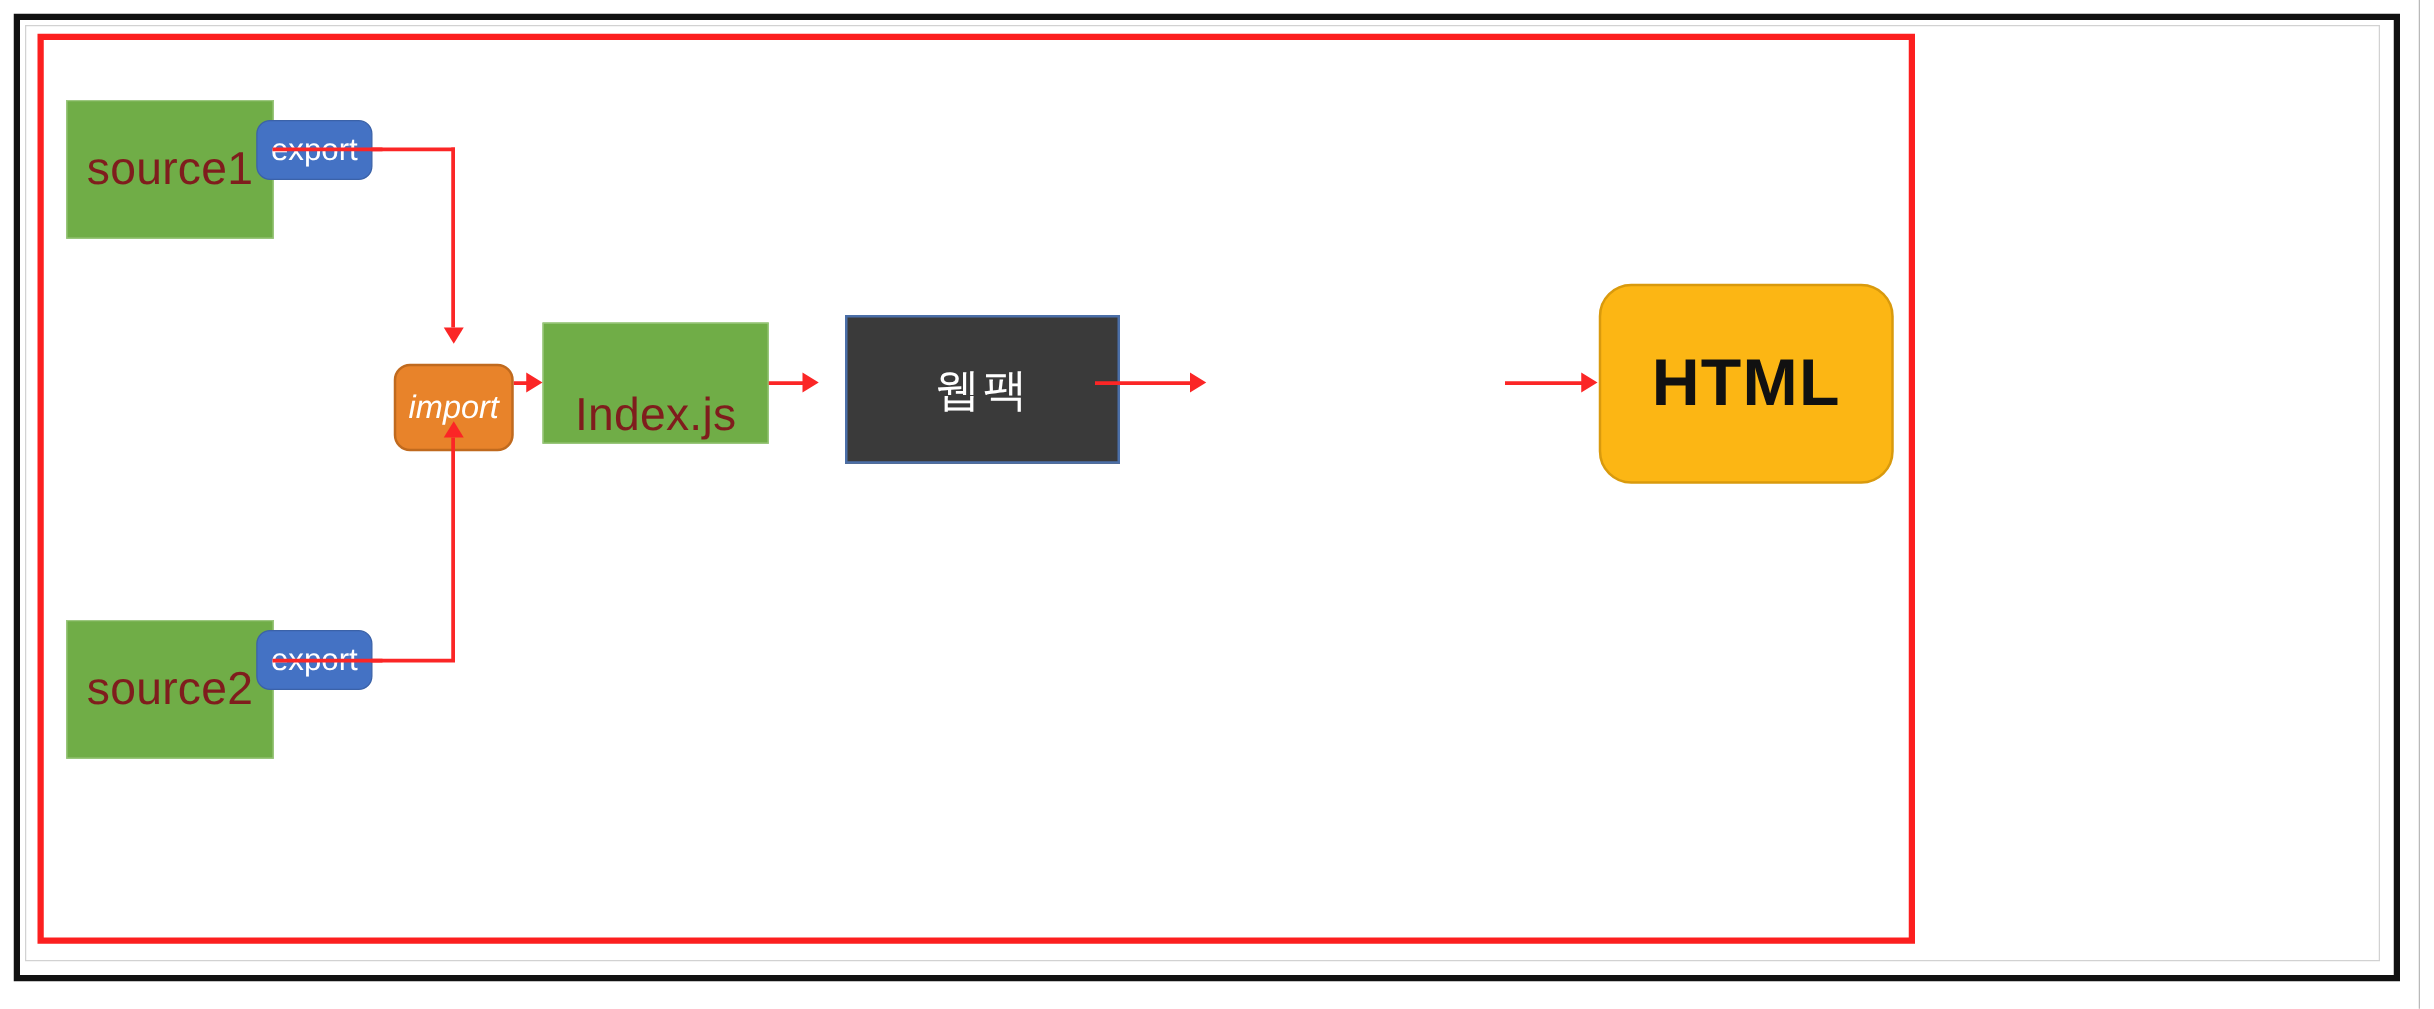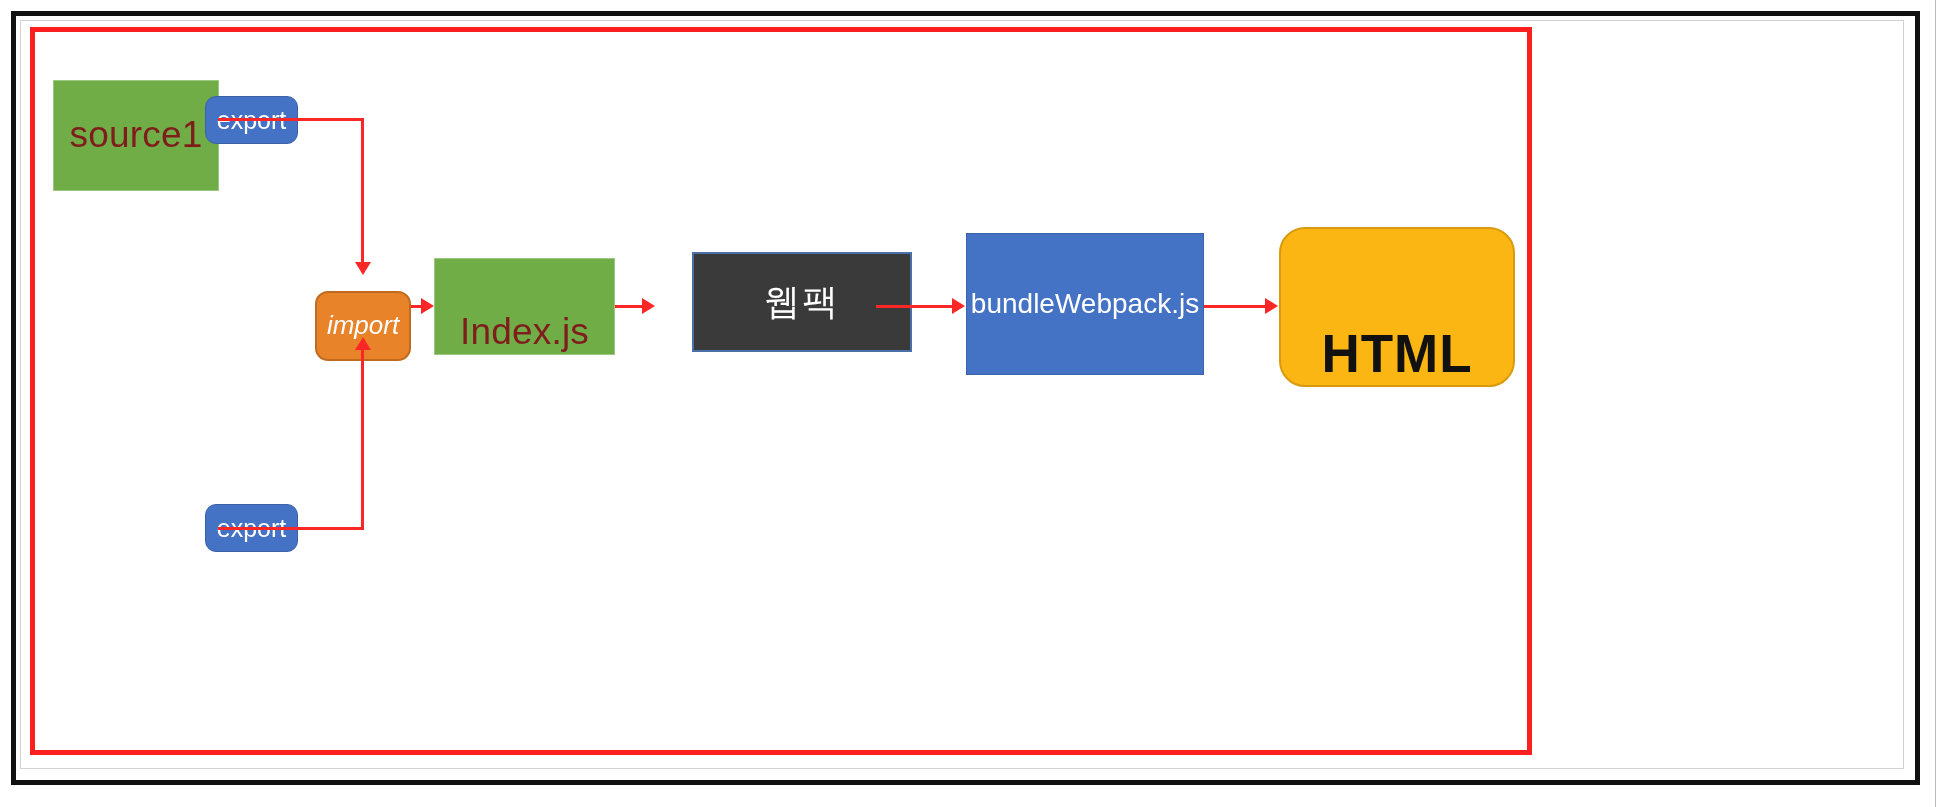--- a/index.html
+++ b/index.html
@@ -26,21 +26,21 @@
               font-size:37px;font-weight:400;letter-spacing:.2px;}
   .node-blue-round{background:#4472c4;border:1px solid #3b62a8;border-radius:11px;
               color:#ffffff;font-size:25px;font-weight:400;}
   .node-orange-round{background:#e8832a;border:2px solid #c06a1e;border-radius:13px;
               color:#ffffff;font-size:26px;font-weight:400;}
   .node-dark{background:#3a3a3a;border:2px solid #4b6fa8;color:#ffffff;
               font-size:36px;font-weight:400;letter-spacing:2px;}
   .node-blue-flat{background:#4472c4;border:1px solid #3b62a8;color:#ffffff;
               font-size:28px;font-weight:400;}
   .node-gold{background:#fcb614;border:2px solid #d99a0d;border-radius:26px;
-              color:#111111;font-size:53px;font-weight:700;letter-spacing:1px;align-items:flex-end;}
+              color:#111111;font-size:53px;font-weight:700;letter-spacing:1px;}
 
   
   .seg{position:absolute;background:#fb2626;}
   .seg-h{height:3px;}
   .seg-v{width:3px;}
 
   .arrow{position:absolute;width:0;height:0;}
   .arrow-right{border-top:8px solid transparent;border-bottom:8px solid transparent;
                border-left:13px solid #fb2626;}
   .arrow-down{border-left:8px solid transparent;border-right:8px solid transparent;
@@ -61,40 +61,40 @@
   <div class="frame-red" style="left:30px;top:27px;width:1492px;height:718px;"></div>
 
   <div class="node node-green" style="left:53px;top:80px;width:166px;height:111px;">
     <span>source1</span>
   </div>
 
   <div class="node node-blue-round" style="left:205px;top:96px;width:93px;height:48px;">
     <span>export</span>
   </div>
 
+  <div class="node node-green" style="left:53px;top:496px;width:166px;height:111px;">
+    <span>source2</span>
+  </div>
 
   <div class="node node-blue-round" style="left:205px;top:504px;width:93px;height:48px;">
     <span>export</span>
   </div>
 
   <div class="node node-orange-round" style="left:315px;top:291px;width:96px;height:70px;font-style:italic;">
     <span>import</span>
   </div>
 
   <div class="node node-green" style="left:434px;top:258px;width:181px;height:97px;align-items:flex-end;">
     <span>Index.js</span>
   </div>
 
-  <div class="node node-dark" style="left:692px;top:252px;width:220px;height:100px;">
+  <div class="node node-dark" style="left:676px;top:252px;width:220px;height:119px;">
     <span>웹팩</span>
   </div>
 
-  <div class="node node-blue-flat" style="left:966px;top:233px;width:238px;height:142px;">
-    <span>bundleWebpack.js</span>
-  </div>
 
   <div class="node node-gold" style="left:1279px;top:227px;width:236px;height:160px;">
     <span>HTML</span>
   </div>
 
   <div class="seg seg-h" style="left:218px;top:118px;width:88px;"></div>
 
   <div class="seg seg-h" style="left:297px;top:118px;width:67px;"></div>
   <div class="seg seg-v" style="left:361px;top:118px;height:144px;"></div>
   <div class="arrow arrow-down" style="left:355px;top:262px;"></div>

